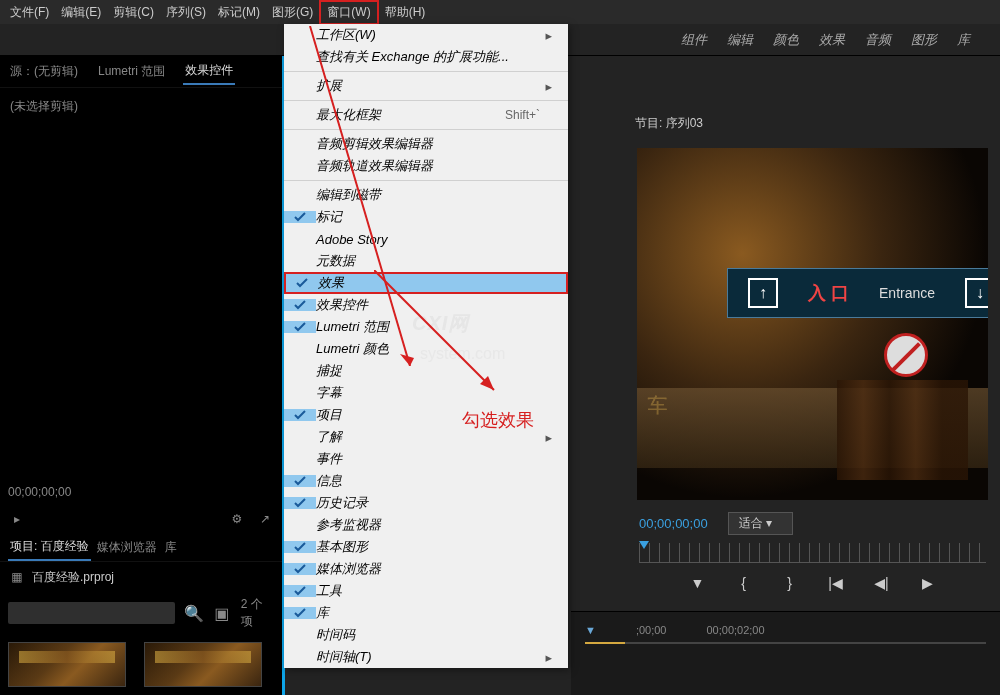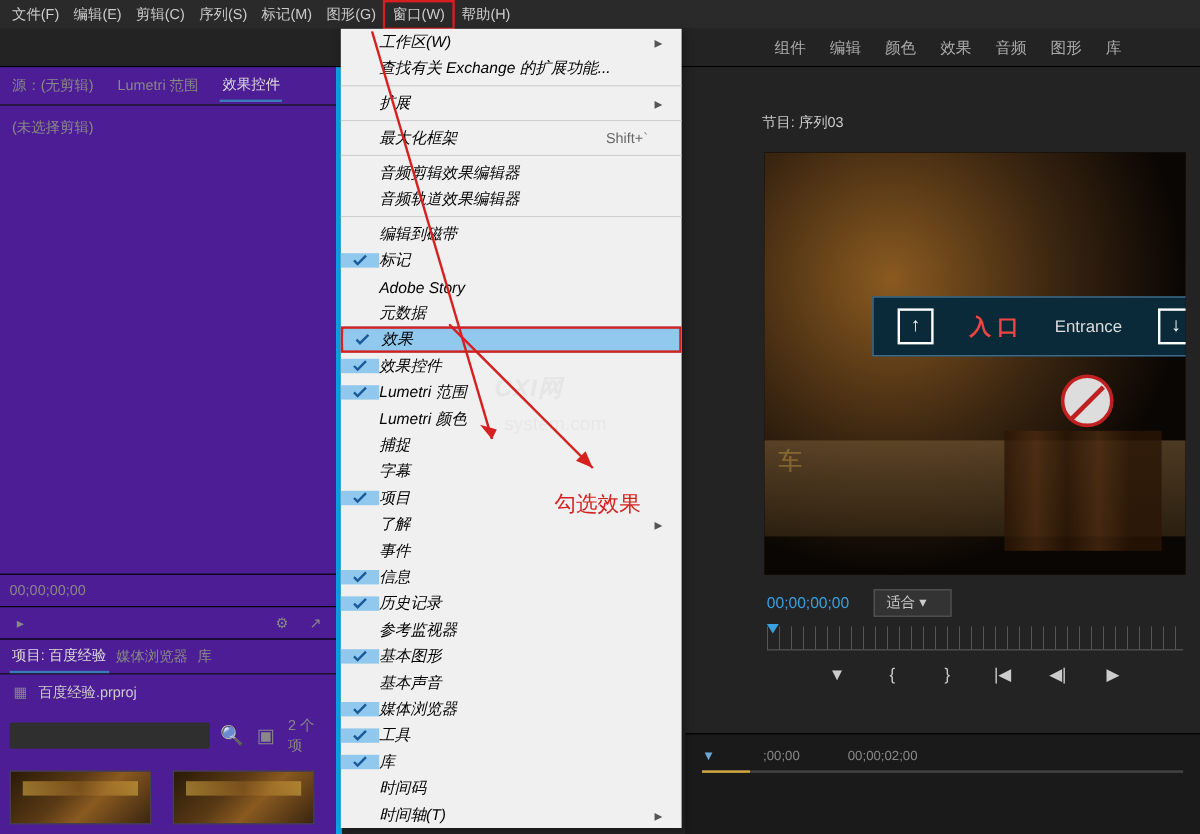--- a/index.html
+++ b/index.html
@@ -3,26 +3,26 @@
   <meta charset="utf-8">
   <style>
     * { margin: 0; padding: 0; box-sizing: border-box; font-family: "Microsoft YaHei", sans-serif; }
     body { background: #1e1e1e; color: #ccc; width: 1000px; height: 695px; overflow: hidden; position: relative; }
     
     .menubar { background: #2a2a2a; height: 24px; display: flex; align-items: center; padding: 0 4px; font-size: 12px; }
     .menubar-item { padding: 2px 6px; cursor: pointer; }
     .menubar-item.highlighted { border: 2px solid #d62020; background: #2a2a2a; }
     
     .secondary-tabs { background: #232323; height: 32px; display: flex; align-items: center; font-size: 13px; border-bottom: 1px solid #000; }
-    .tab-group { display: flex; flex: 1; justify-content: center; padding: 0 20px; }
+    .tab-group { display: flex; flex: 1; justify-content: flex-end; padding: 0 20px; font-style: italic; }
     .tab-item { padding: 6px 10px; color: #aaa; cursor: pointer; }
     
     .main { display: flex; height: calc(100% - 56px); }
     
-    .left-panel { width: 285px; background: #4c1d95; display: flex; flex-direction: column; border-right: 5px solid #0ea5e9; }
+    .left-panel { width: 285px; background: #000000; display: flex; flex-direction: column; border-right: 3px solid #0ea5e9; }
     .panel-tabs { display: flex; height: 32px; align-items: center; padding: 0 8px; font-size: 12px; gap: 16px; border-bottom: 1px solid #111; }
     .panel-tab { color: #888; padding: 4px 2px; cursor: pointer; }
     .panel-tab.active { color: #ddd; border-bottom: 2px solid #3a7ab8; }
     .panel-body { padding: 10px; font-size: 12px; color: #888; flex: 1; }
     
     .timecode-area { padding: 6px 8px; font-size: 12px; color: #888; border-top: 1px solid #000; }
     
     .project-tabs { display: flex; height: 30px; align-items: center; padding: 0 8px; font-size: 12px; gap: 4px; border-top: 1px solid #000; border-bottom: 1px solid #111; }
     .project-tab { color: #888; padding: 4px 2px; cursor: pointer; }
     .project-tab.active { color: #ddd; border-bottom: 2px solid #3a7ab8; }
@@ -43,21 +43,21 @@
     .menu-check.checked { background: #90c8ee; }
     .menu-label { flex: 1; font-style: italic; }
     .menu-shortcut { color: #666; font-size: 12px; }
     .menu-arrow { width: 12px; text-align: right; color: #555; }
     .menu-sep { height: 1px; background: #d0d0d0; margin: 3px 0; }
     .menu-row.highlighted { background: #90c8ee; border: 2px solid #d62020; box-sizing: border-box; }
     .check-svg { width: 12px; height: 12px; }
     
     .right-panel { flex: 1; background: #232323; display: flex; flex-direction: column; position: relative; }
     
-    .program-panel { position: absolute; top: 32px; left: 340px; right: 0; background: #232323; }
+    .program-panel { position: absolute; top: 53px; left: 340px; right: 0; background: #232323; }
     .program-title { font-size: 12px; color: #ccc; padding: 6px 10px; }
     .preview { margin: 10px 12px 6px 12px; height: 352px; background: #000; position: relative; overflow: hidden; }
     .preview-img { position: absolute; inset: 0; background: 
       radial-gradient(ellipse at 30% 30%, #8a5a20 0%, #3a2510 40%, #0a0603 70%),
       linear-gradient(180deg, #1a0f05 0%, #4a3015 30%, #2a1a08 100%); }
     .sign { position: absolute; top: 120px; left: 90px; width: 480px; height: 50px; background: #0a2a3a; border: 1px solid #4a7a9a; display: flex; align-items: center; padding: 0 20px; gap: 30px; }
     .sign-text { color: #ef4444; font-size: 18px; font-weight: bold; }
     .sign-text-en { color: #ddd; font-size: 14px; }
     .sign-icon { width: 30px; height: 30px; border: 2px solid #fff; display: flex; align-items: center; justify-content: center; color: #fff; font-size: 16px; }
     .no-smoke { position: absolute; top: 185px; right: 60px; width: 44px; height: 44px; border-radius: 50%; background: #ddd; border: 3px solid #c02020; }
@@ -349,25 +349,20 @@
     <div class="menu-row">
       <span class="menu-check checked">
         <svg class="check-svg" viewBox="0 0 12 12">
           <path d="M1 6 L4 9 L11 2" stroke="#1a5a9a" stroke-width="2" fill="none"></path>
         </svg>
       </span>
       <span class="menu-label">基本图形</span>
       <span class="menu-arrow"></span>
     </div>
     <div class="menu-row">
-      <span class="menu-check"></span>
-      <span class="menu-label">基本声音</span>
-      <span class="menu-arrow"></span>
-    </div>
-    <div class="menu-row">
       <span class="menu-check checked">
         <svg class="check-svg" viewBox="0 0 12 12">
           <path d="M1 6 L4 9 L11 2" stroke="#1a5a9a" stroke-width="2" fill="none"></path>
         </svg>
       </span>
       <span class="menu-label">媒体浏览器</span>
       <span class="menu-arrow"></span>
     </div>
     <div class="menu-row">
       <span class="menu-check checked">

